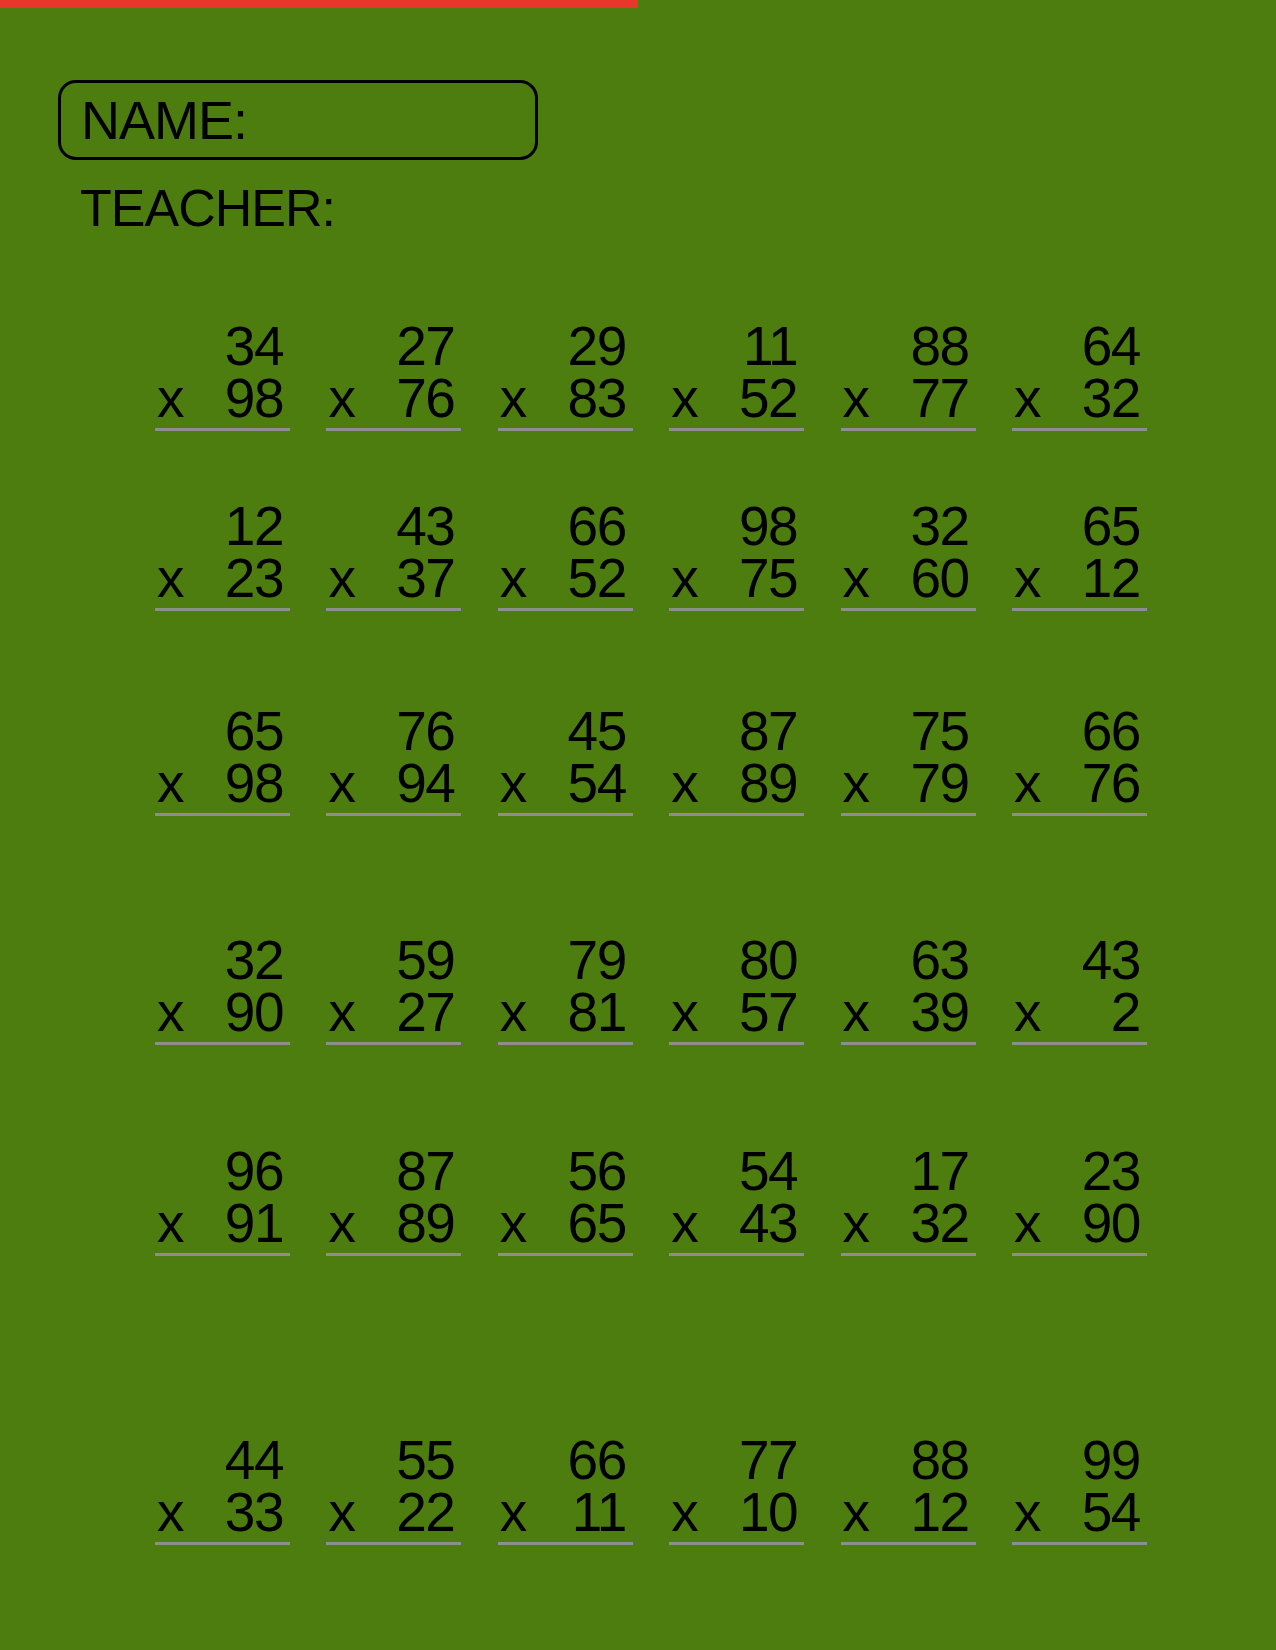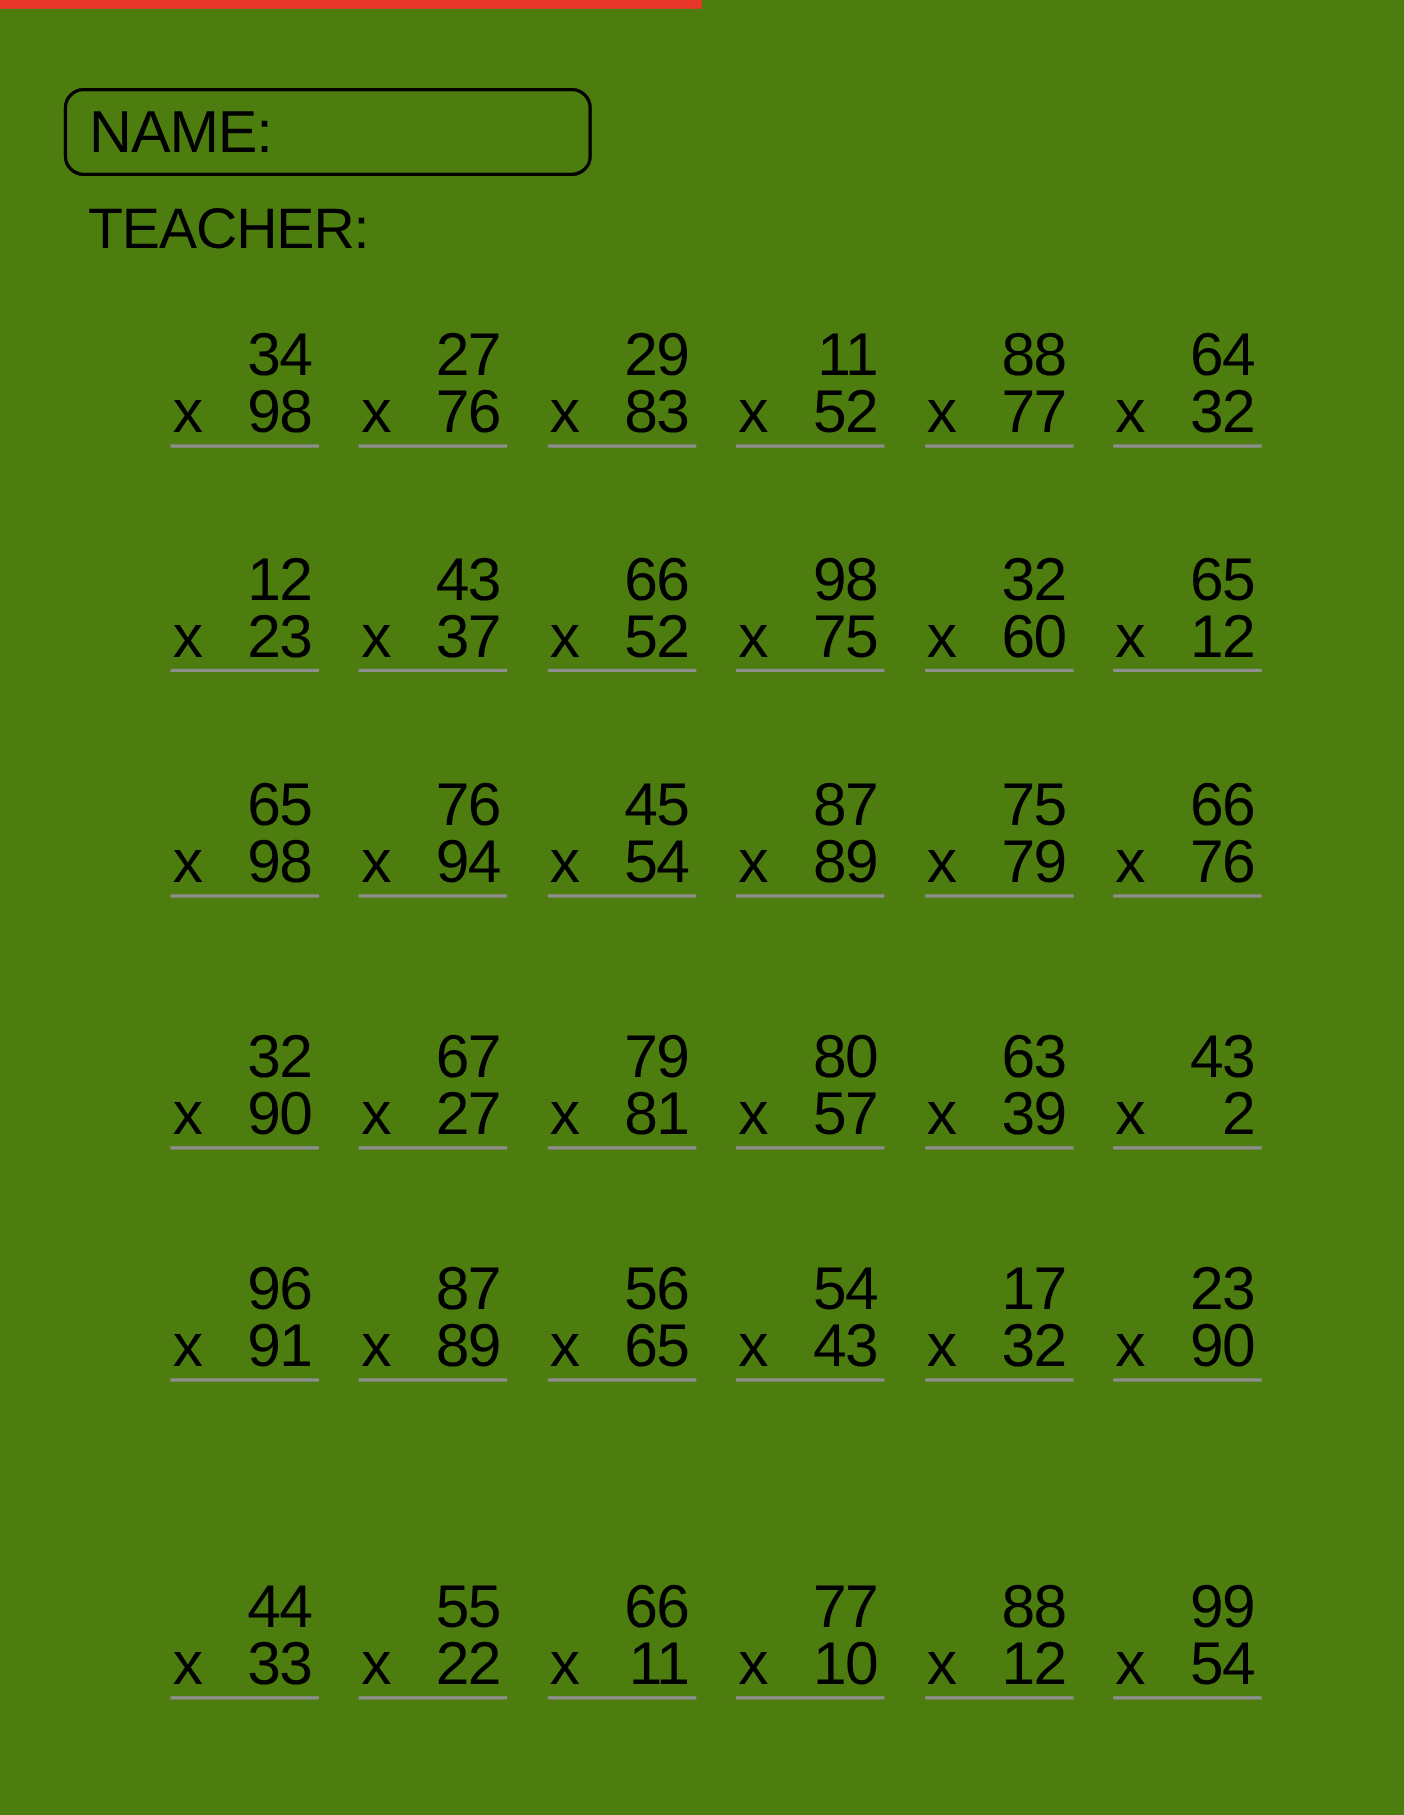--- a/index.html
+++ b/index.html
@@ -19,21 +19,21 @@
   .date-box { left:600px; width:476px; }
   .box-label { font-size:54px; letter-spacing:-1px; white-space:nowrap; }
   .fill { flex:1; align-self:stretch; }
 
   .sub-label { position:absolute; top:182px; font-size:52px; letter-spacing:-1px; line-height:52px; white-space:nowrap;text-align:right; }
   .teacher { left:80px; }
   .score { left:595px; }
 
   .grid { position:absolute; left:155px; top:0; width:992px; height:1650px; }
   .row { position:absolute; left:0; width:100%; display:flex; justify-content:space-between; }
-  .row:nth-child(1){ top:296px; }
+  .row:nth-child(1){ top:320px; }
   .row:nth-child(2){ top:500px; }
   .row:nth-child(3){ top:705px; }
   .row:nth-child(4){ top:934px; }
   .row:nth-child(5){ top:1145px; }
   .row:nth-child(6){ top:1434px; }
 
   .problem { width:135px; font-size:55px; letter-spacing:-1.5px; }
   .top { text-align:right; padding-right:7px; line-height:52px; }
   .bot { display:flex; justify-content:space-between; line-height:52px; padding:0 7px 0 2px; }
   .rule { height:3px; background:#8e8e8e; margin-top:4px; }
@@ -211,21 +211,21 @@
     <div class="row">
       <div class="problem">
         <div class="top">32</div>
         <div class="bot">
           <span>x</span>
           <span>90</span>
         </div>
         <div class="rule"></div>
       </div>
       <div class="problem">
-        <div class="top">67</div>
+        <div class="top">59</div>
         <div class="bot">
           <span>x</span>
           <span>27</span>
         </div>
         <div class="rule"></div>
       </div>
       <div class="problem">
         <div class="top">79</div>
         <div class="bot">
           <span>x</span>

